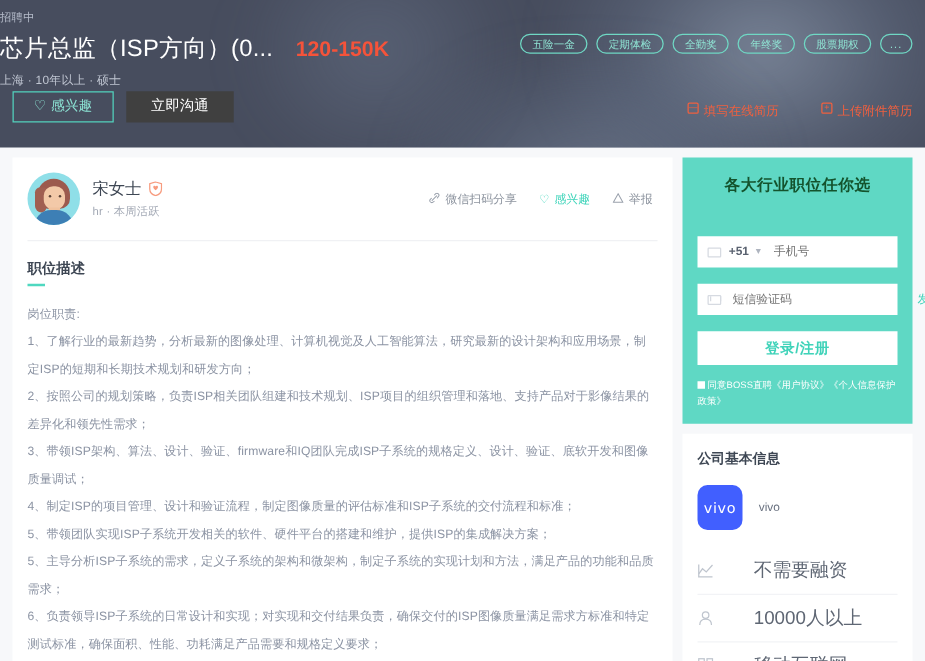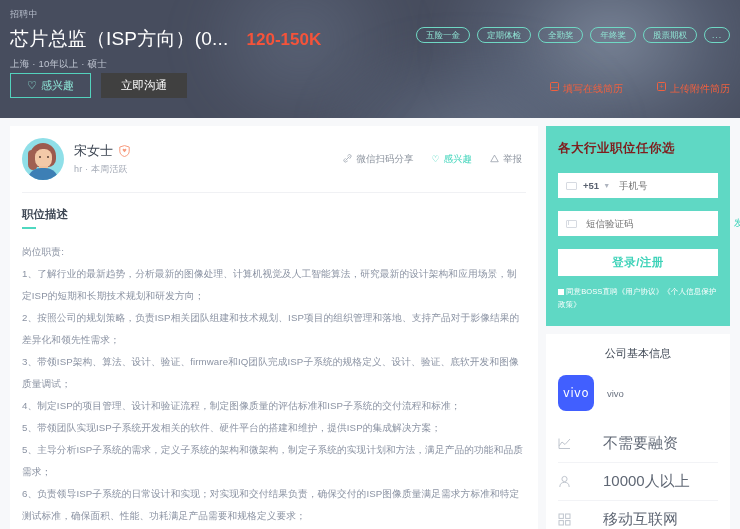--- a/index.html
+++ b/index.html
@@ -34,21 +34,21 @@
     pointer-events: none;
   }
   .hdr-glow-c {
     position: absolute;
     right: 330px; top: -60px;
     width: 220px; height: 200px;
     background: radial-gradient(ellipse at center, rgba(130,145,170,0.30) 0%, rgba(71,77,94,0) 72%);
     filter: blur(18px);
     pointer-events: none;
   }
-  .hdr-inner { position: relative; padding: 8px 10px 0 10px; height: 100%; }
+  .hdr-inner { position: relative; padding: 8px 10px 0 0; height: 100%; }
 
   .status-line {
     font-size: 9px;
     color: #b6bdcb;
     letter-spacing: .3px;
     margin-bottom: 5px;
   }
   .title-row { display: flex; align-items: baseline; }
   .job-title {
     font-size: 19px;
@@ -234,25 +234,26 @@
     word-break: break-all;
   }
 
   
   .login-card {
     background: #5fd8c4;
     padding: 14px 12px 12px 12px;
     min-height: 200px;
   }
   .login-title {
-    color: #7f1d1d;
+    color: #14532d;
     font-size: 12.5px;
     font-weight: bold;
+    text-align: center;
     letter-spacing: .5px;
-    margin-bottom: 16px;
+    margin-bottom: 32px;
   }
   .inp-row {
     background: #fff;
     height: 25px;
     display: flex;
     align-items: center;
     padding: 0 8px;
     margin-bottom: 13px;
   }
   .flag-box {
@@ -311,23 +312,22 @@
     margin-right: 2px;
     vertical-align: middle;
   }
 
   .company-card {
     background: #ffffff;
     margin-top: 8px;
     padding: 12px 12px 10px 12px;
   }
   .company-title {
-    font-size: 11px; font-weight: normal; color: #3e4754;
+    font-size: 11px; font-weight: bold; color: #3e4754;
     margin-bottom: 14px;
-    text-align: center;
   }
   .company-brand { display: flex; align-items: center; gap: 13px; }
   .vivo-logo {
     width: 36px; height: 36px;
     background: #415fff;
     border-radius: 8px;
     display: flex; align-items: center; justify-content: center;
   }
   .vivo-logo span {
     color: #fff; font-size: 11.5px; letter-spacing: .5px;

